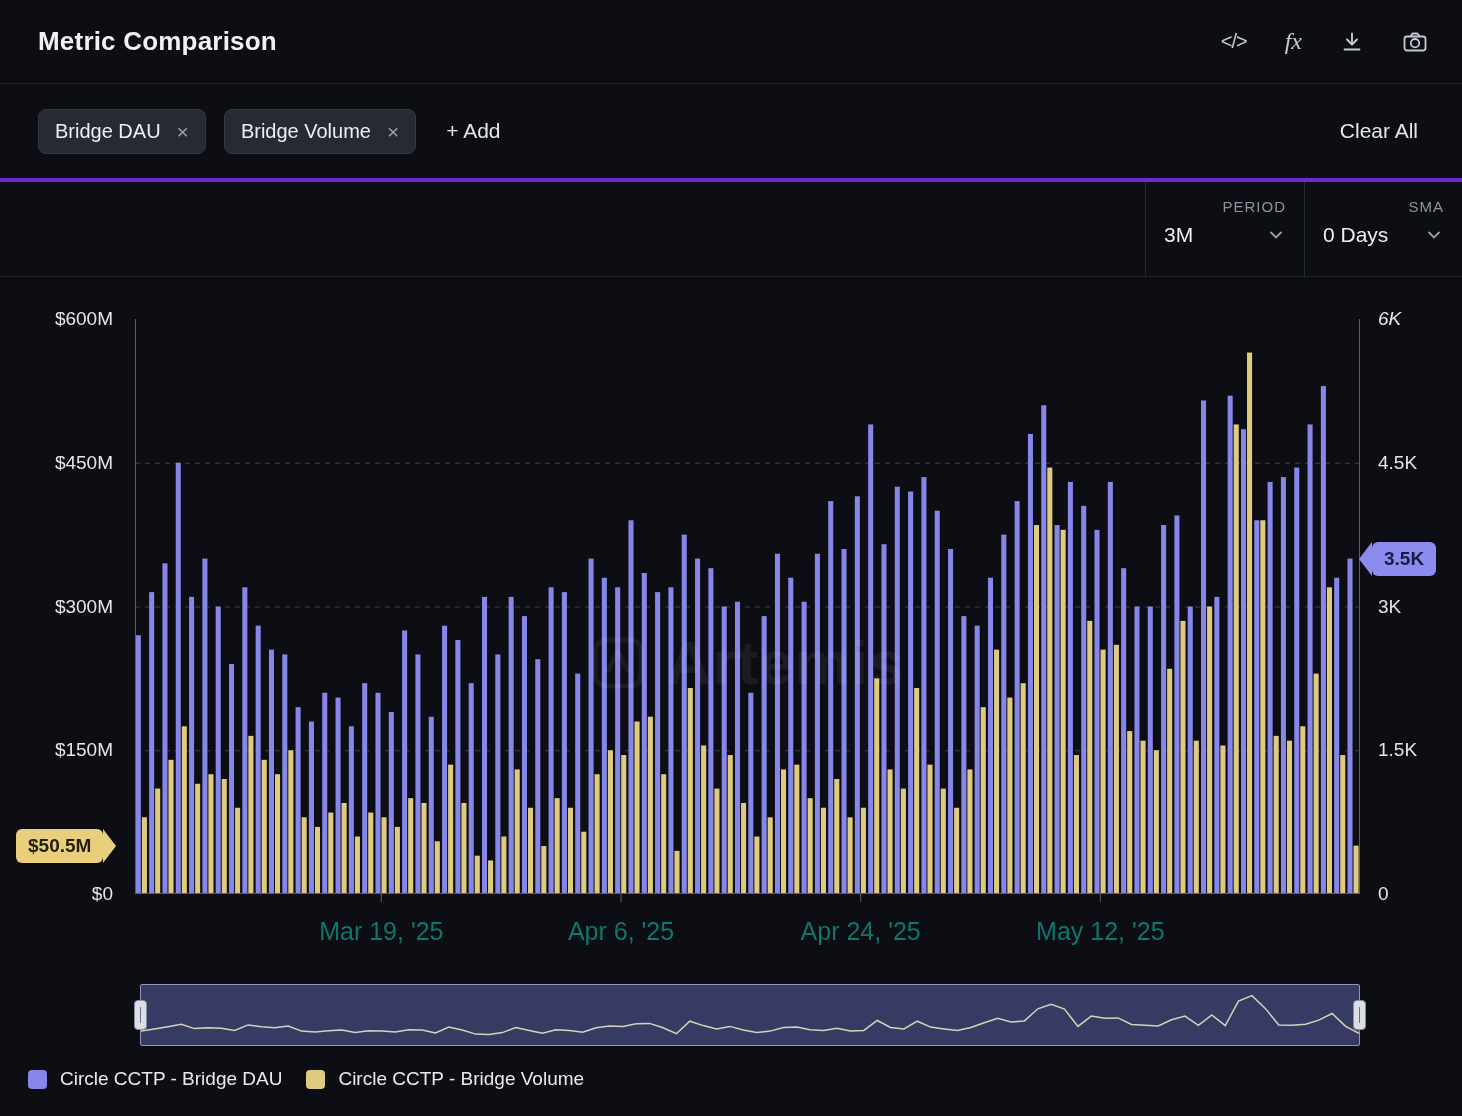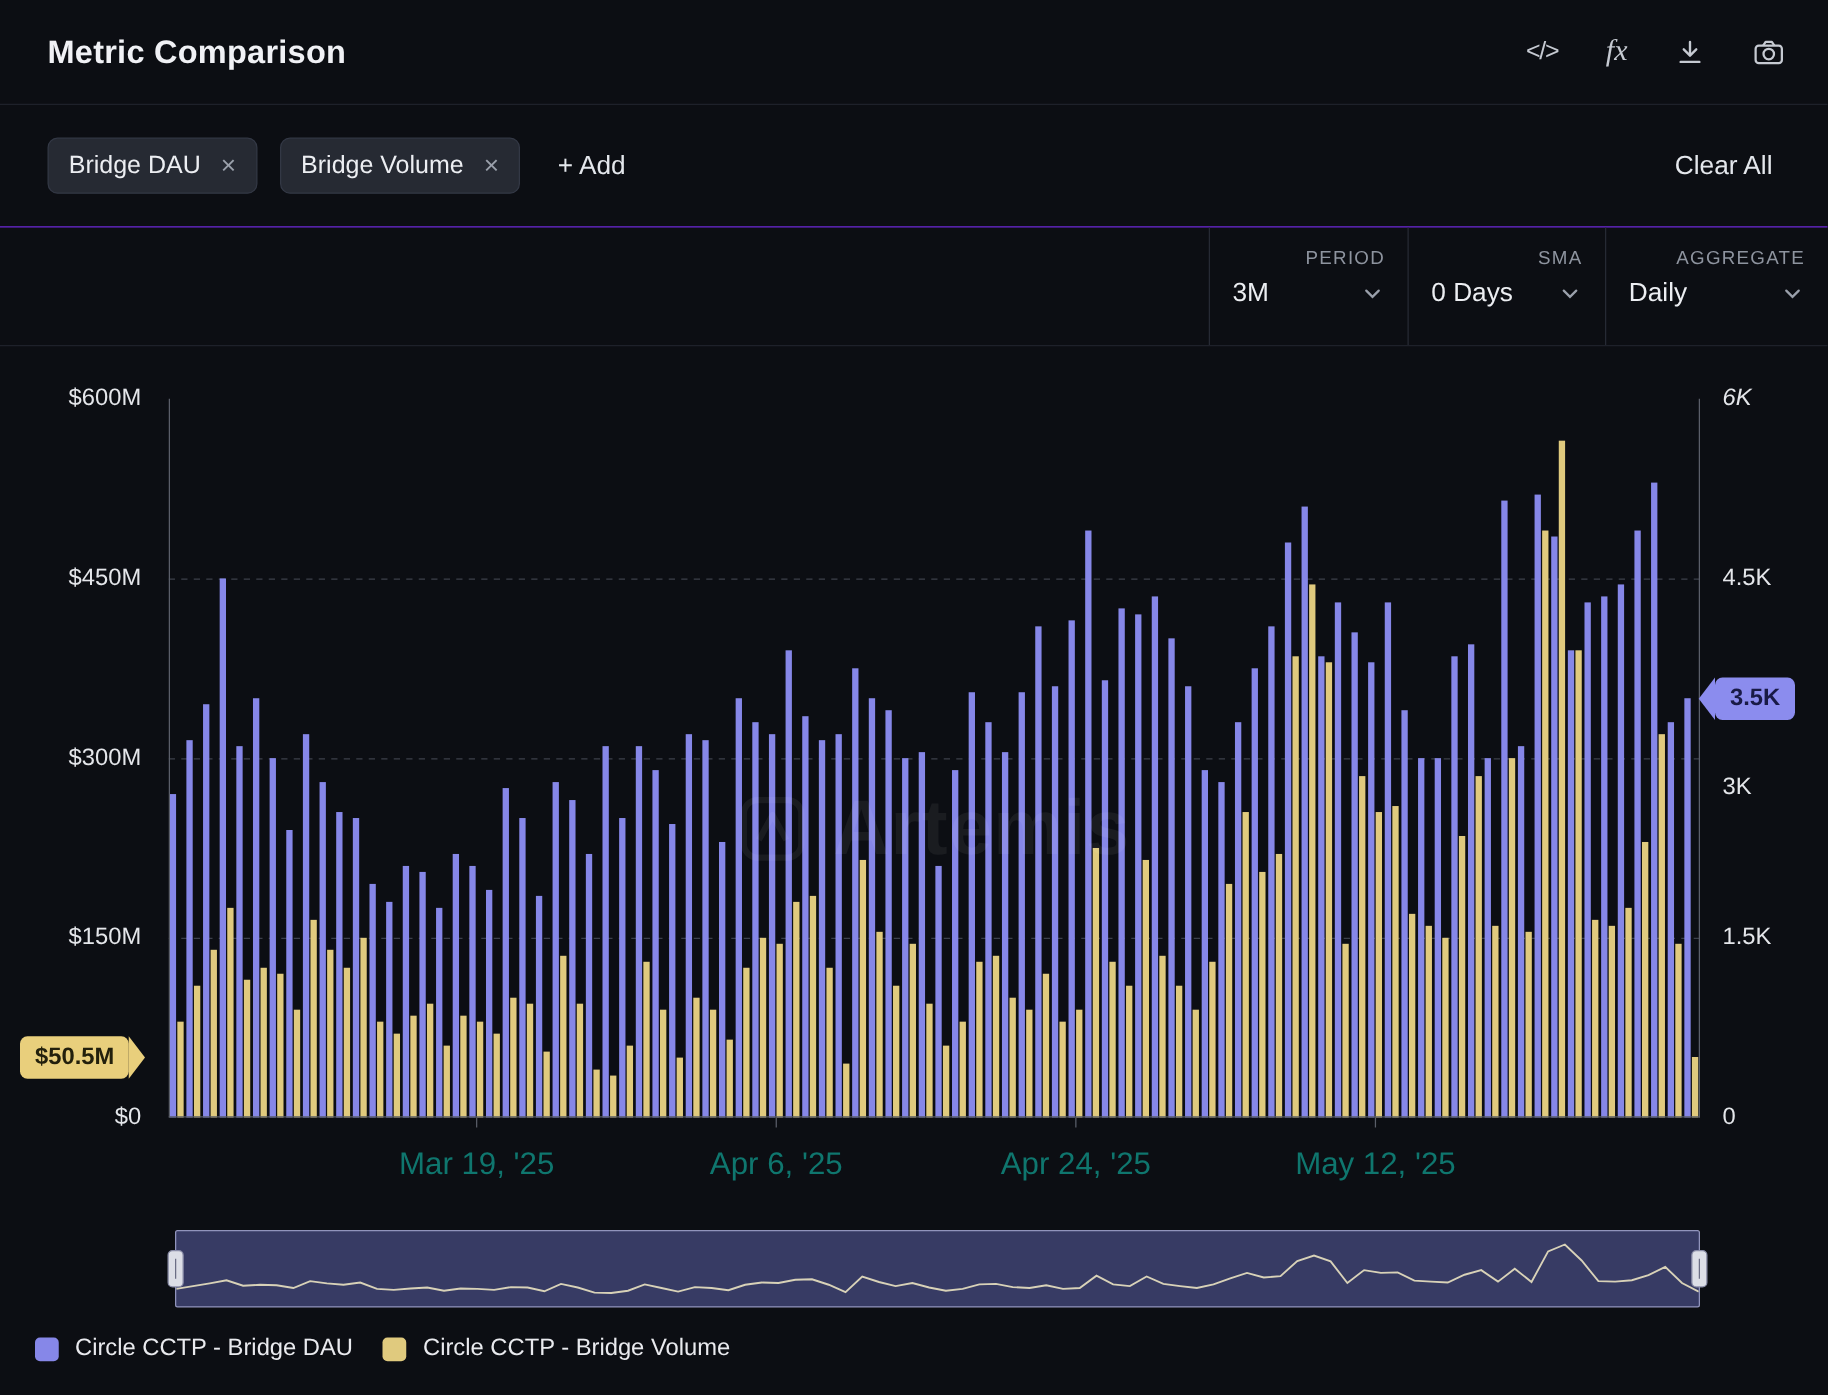--- a/index.html
+++ b/index.html
@@ -10,21 +10,21 @@
   
   .topbar { height:84px; display:flex; align-items:center; padding:0 34px 0 38px; border-bottom:1px solid #1e212a; }
   .page-title { font-size:26px; font-weight:700; color:#f0f1f5; letter-spacing:.2px; }
   .topbar-actions { margin-left:auto; display:flex; align-items:center; gap:38px; color:#c6cad2; }
   .ticon { cursor:pointer; display:flex; align-items:center; }
   .code-glyph { font-size:20px; letter-spacing:-1px; color:#c6cad2; }
   .fx-glyph { font-family:"Liberation Serif", serif; font-style:italic; font-size:24px; color:#c6cad2; }
   .btn-customize { margin-left:26px; display:flex; align-items:center; gap:10px; background:#2d313c; border:1px solid #363b47; border-radius:10px; padding:12px 20px; font-size:21px; color:#eceef2; cursor:pointer; font-family:"Liberation Sans", sans-serif; }
 
   
-  .chips-row { height:98px; display:flex; align-items:center; padding:0 44px 0 38px; gap:18px; border-bottom:1px solid #6d28d9; }
+  .chips-row { height:98px; display:flex; align-items:center; padding:0 44px 0 38px; gap:18px; border-bottom:4px solid #6d28d9; }
   .chip { display:flex; align-items:center; gap:16px; background:#262a33; border:1px solid #333845; border-radius:8px; padding:10px 16px; font-size:20px; color:#eceef2; cursor:pointer; }
   .chip-x { color:#9aa0ab; font-size:21px; line-height:1; cursor:pointer; }
   .add-label { font-size:21px; color:#e4e7ec; margin-left:12px; cursor:pointer; }
   .clear-all { margin-left:auto; font-size:21px; color:#e4e7ec; cursor:pointer; }
 
   
   .controls-row { height:95px; display:flex; justify-content:flex-end; border-bottom:1px solid #1e212a; }
   .ctl { border-left:1px solid #262a34; padding:16px 18px 0 18px; cursor:pointer; }
   .ctl-period { width:159px; }
   .ctl-sma { width:158px; }
@@ -117,29 +117,20 @@
         <span>3M</span>
         <svg class="chev" width="16" height="12" viewBox="0 0 16 12" fill="none" stroke="#9aa0ab" stroke-width="1.8" stroke-linecap="round">
             <path d="M3 3.5 l5 5 5 -5"></path>
           </svg>
       </div>
     </div>
     <div class="ctl ctl-sma">
       <div class="ctl-label">SMA</div>
       <div class="ctl-value">
         <span>0 Days</span>
-        <svg class="chev" width="16" height="12" viewBox="0 0 16 12" fill="none" stroke="#9aa0ab" stroke-width="1.8" stroke-linecap="round">
-            <path d="M3 3.5 l5 5 5 -5"></path>
-          </svg>
-      </div>
-    </div>
-    <div class="ctl ctl-agg">
-      <div class="ctl-label">AGGREGATE</div>
-      <div class="ctl-value">
-        <span>Daily</span>
         <svg class="chev" width="16" height="12" viewBox="0 0 16 12" fill="none" stroke="#9aa0ab" stroke-width="1.8" stroke-linecap="round">
             <path d="M3 3.5 l5 5 5 -5"></path>
           </svg>
       </div>
     </div>
   </div>
 
   <div class="chart-area">
     <div id="y-left">
         <span style="top: 564px;">$0</span>
@@ -349,21 +340,21 @@
         <svg width="54" height="54" viewBox="0 0 54 54" fill="none" stroke="rgba(255,255,255,0.06)" stroke-width="5" stroke-linejoin="round">
           <rect x="4" y="4" width="46" height="46" rx="11"></rect>
           <path d="M16 36 L27 16 L38 36"></path>
         </svg>
         <span class="wm-text">Artemis</span>
       </div>
     </div>
     <div id="y-right">
         <span style="top: 564px;">0</span>
         <span style="top: 420.25px;">1.5K</span>
-        <span style="top: 276.5px; margin-top: 23px;">3K</span>
+        <span style="top: 276.5px;">3K</span>
         <span style="top: 132.75px;">4.5K</span>
         <span style="top: -11px; font-style: italic;">6K</span>
       </div>
     <div id="x-labels">
         <span style="left: 246.332px;">Mar 19, '25</span>
         <span style="left: 486.005px;">Apr 6, '25</span>
         <span style="left: 725.679px;">Apr 24, '25</span>
         <span style="left: 965.353px;">May 12, '25</span>
       </div>
     <div class="tag tag-left" id="callout-left" style="--c: #e9cf7c; top: 551.604px;">$50.5M</div>

